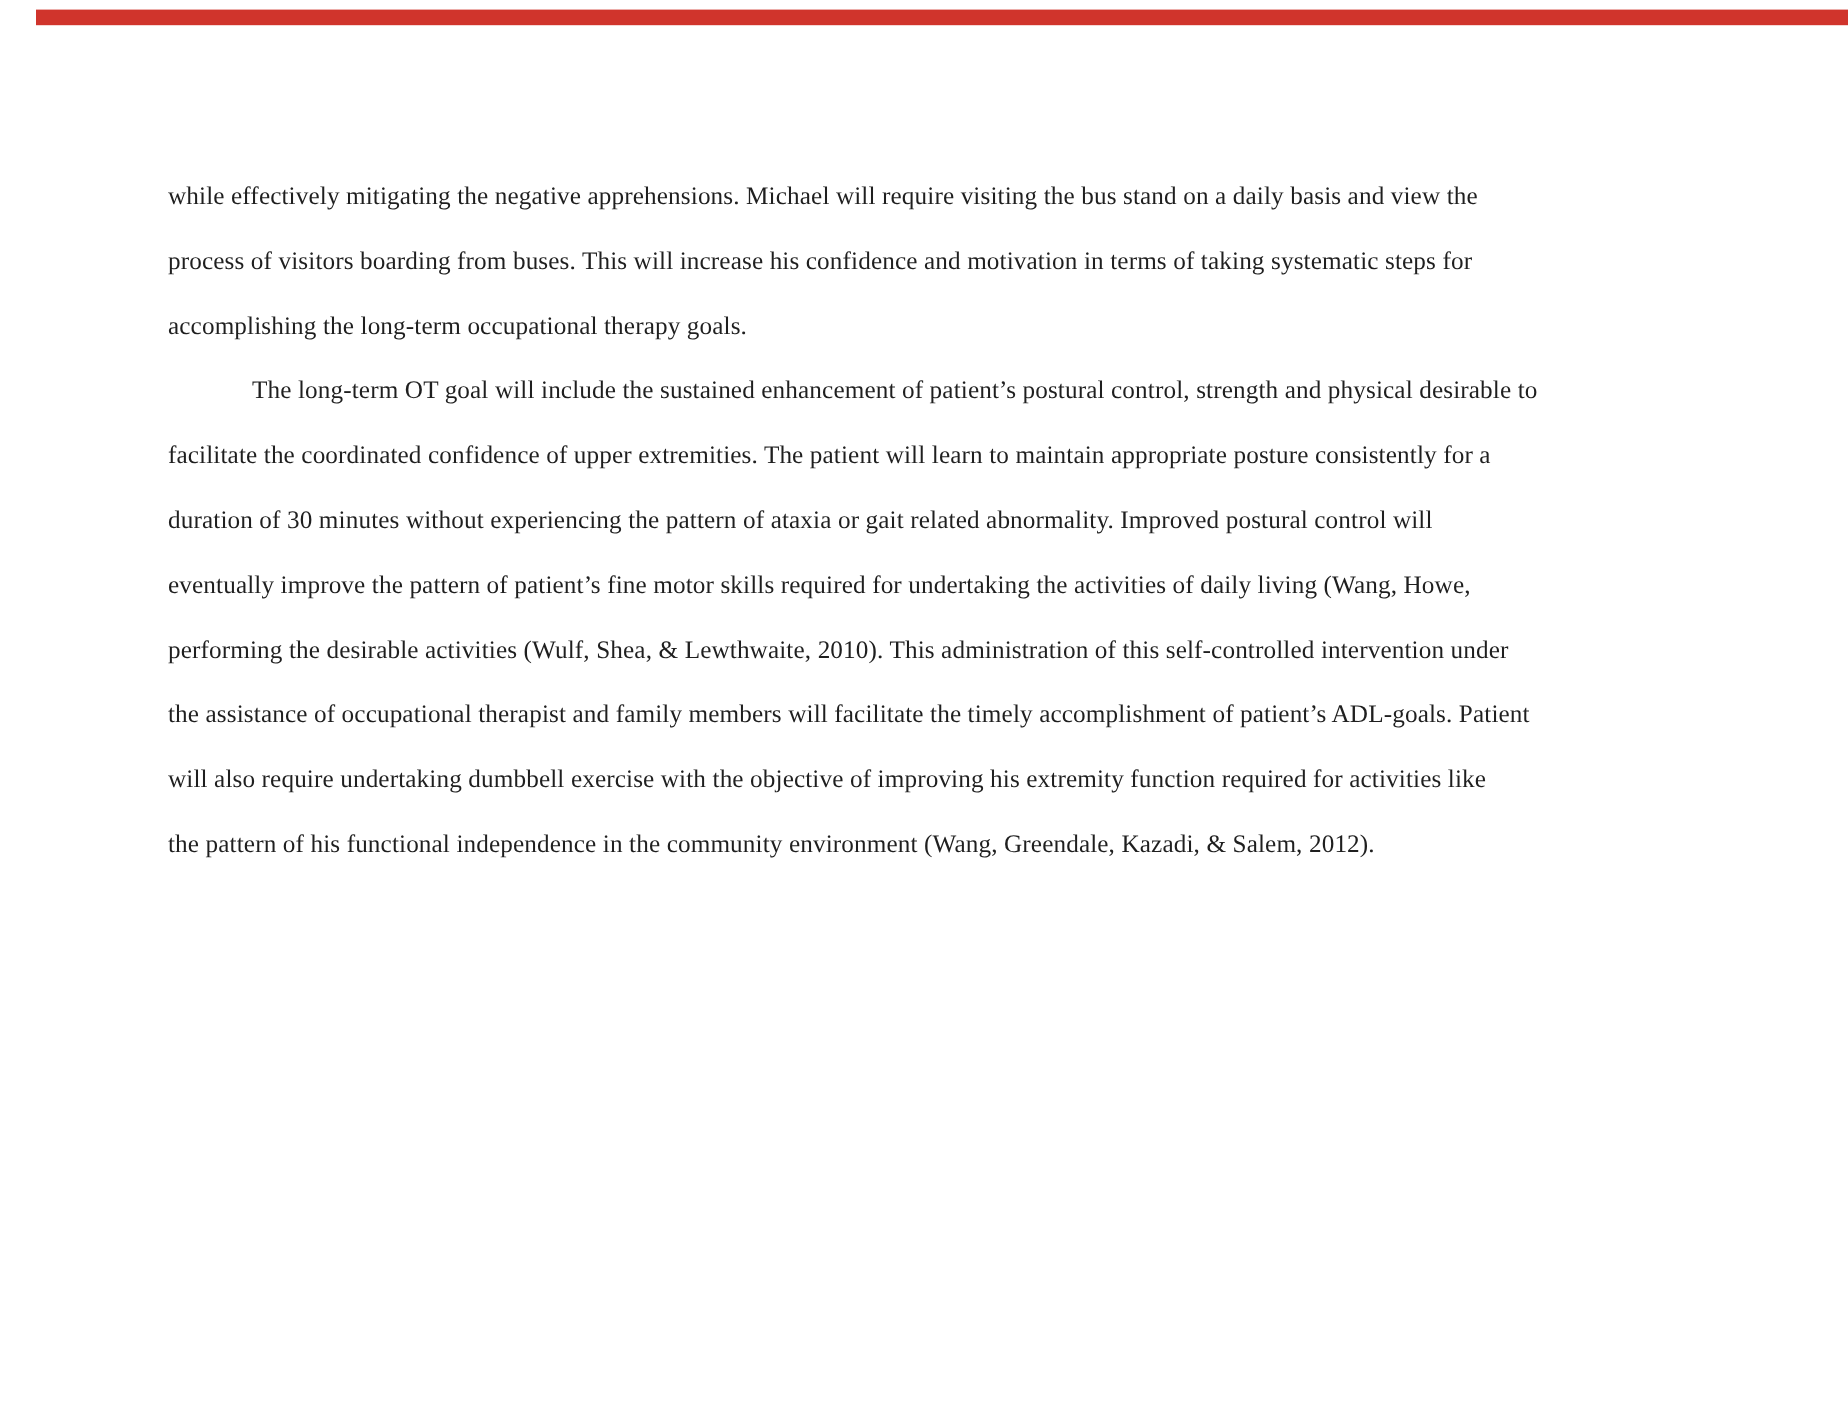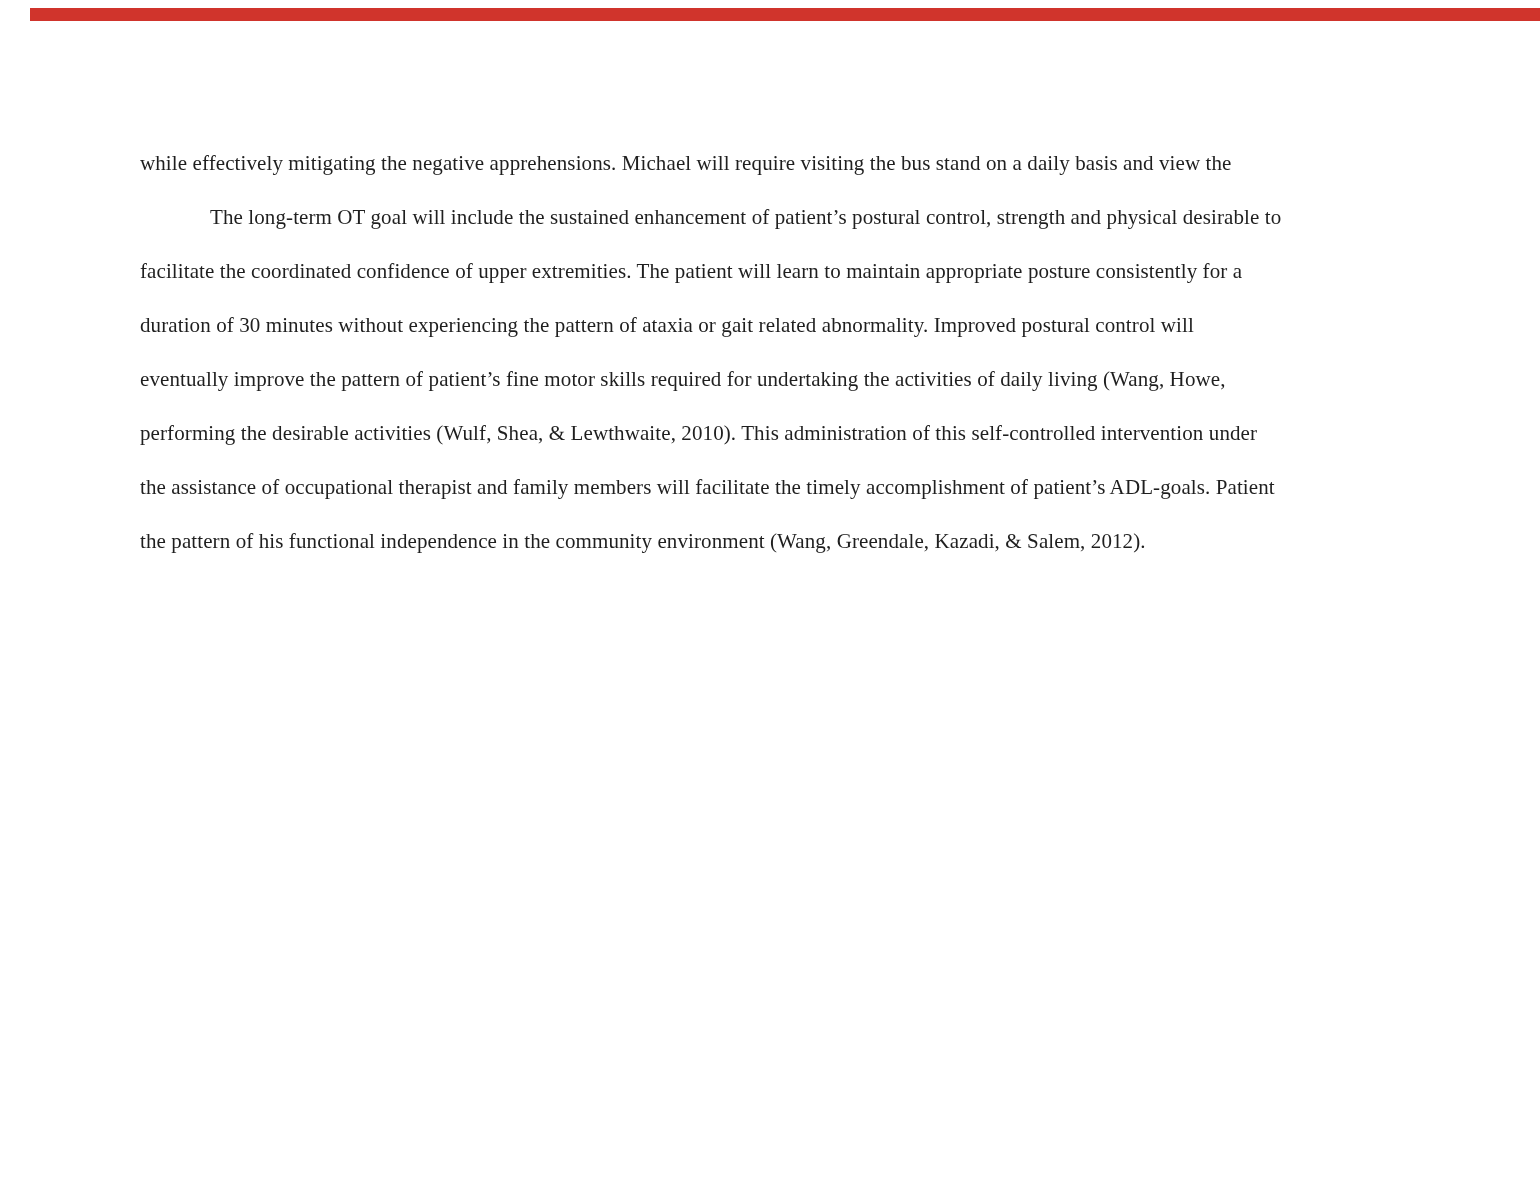--- a/index.html
+++ b/index.html
@@ -48,26 +48,29 @@
 <body>
 
 <div>
 
   <div class="accent-bar"></div>
 
   <div class="text-block">
 
     <div class="para">
       <div class="line">while effectively mitigating the negative apprehensions. Michael will require visiting the bus stand on a daily basis and view the</div>
+      <div class="line">process of visitors boarding from buses. This will increase his confidence and motivation in terms of taking systematic steps for</div>
+      <div class="line">accomplishing the long-term occupational therapy goals.</div>
     </div>
 
     <div class="para">
       <div class="line indent">The long-term OT goal will include the sustained enhancement of patient’s postural control, strength and physical desirable to</div>
       <div class="line">facilitate the coordinated confidence of upper extremities. The patient will learn to maintain appropriate posture consistently for a</div>
       <div class="line">duration of 30 minutes without experiencing the pattern of ataxia or gait related abnormality. Improved postural control will</div>
       <div class="line">eventually improve the pattern of patient’s fine motor skills required for undertaking the activities of daily living (Wang, Howe,</div>
       <div class="line">performing the desirable activities (Wulf, Shea, &amp; Lewthwaite, 2010). This administration of this self-controlled intervention under</div>
       <div class="line">the assistance of occupational therapist and family members will facilitate the timely accomplishment of patient’s ADL-goals. Patient</div>
+      <div class="line">will also require undertaking dumbbell exercise with the objective of improving his extremity function required for activities like</div>
       <div class="line">the pattern of his functional independence in the community environment (Wang, Greendale, Kazadi, &amp; Salem, 2012).</div>
     </div>
 
   </div>
 </div>
 
 </body></html>

